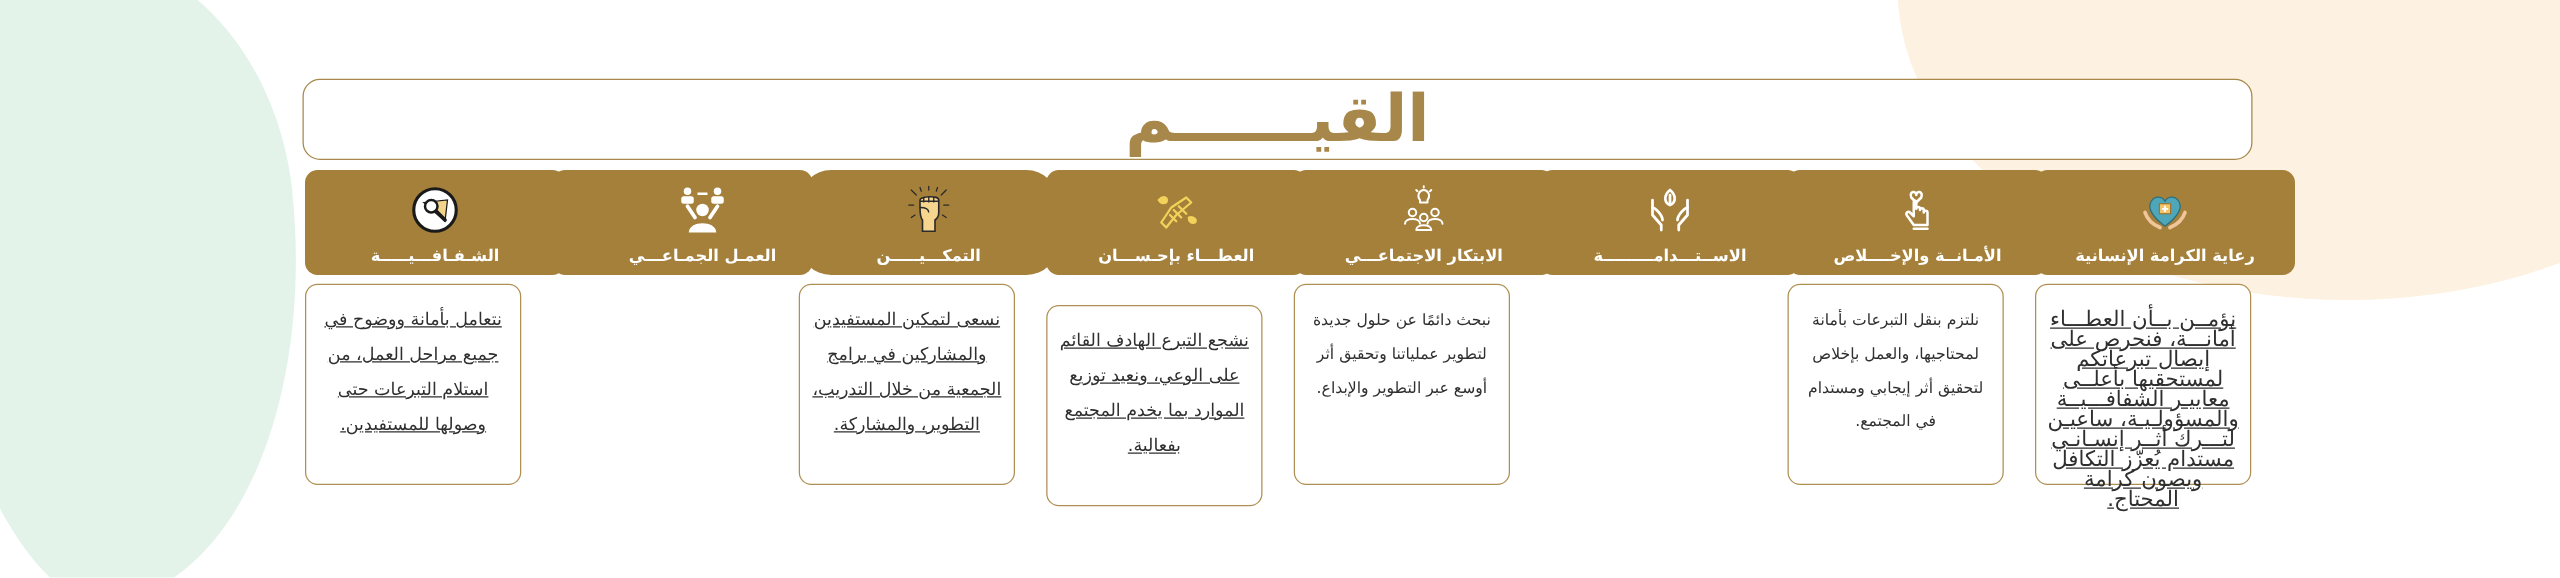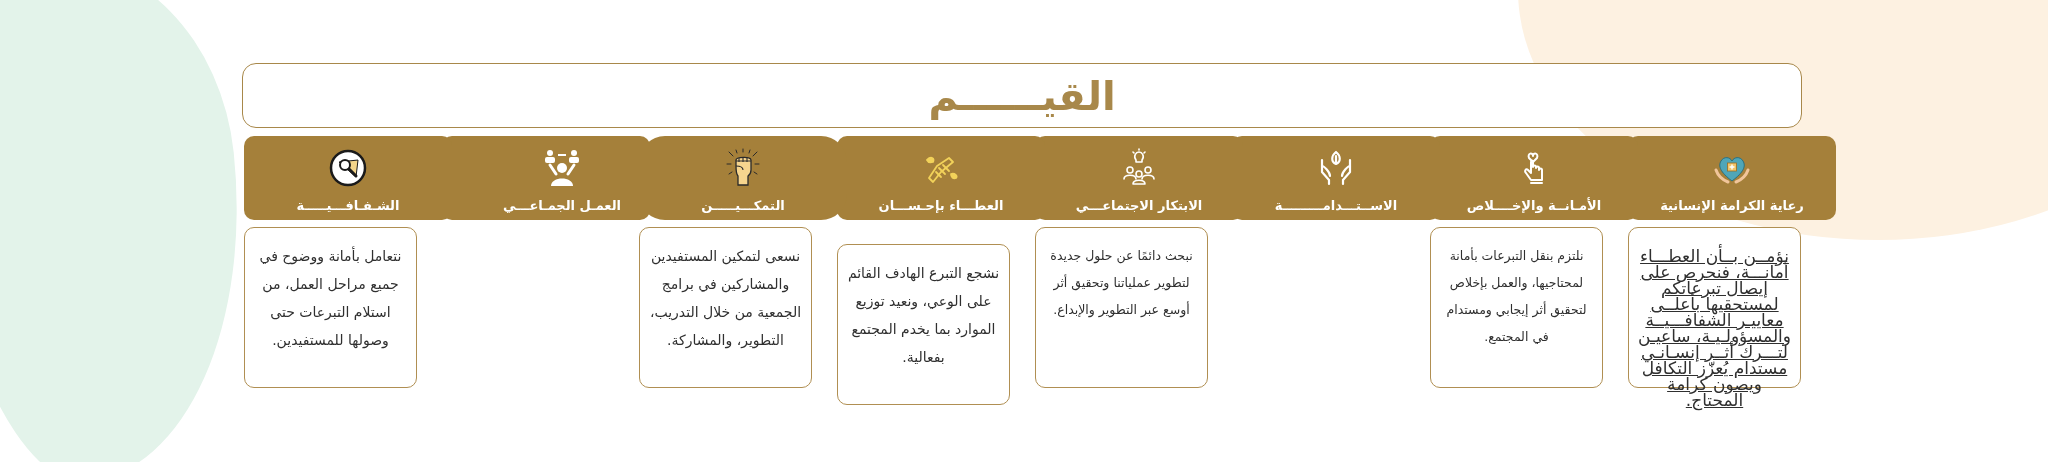--- a/index.html
+++ b/index.html
@@ -16,21 +16,21 @@
   .blob-right {
     position:absolute; right:-190px; top:-260px; width:720px; height:500px;
     background:#fdf1e1; border-radius:50%;
   }
   .title-box {
     position:absolute; left:242px; top:63px; width:1558px; height:63px;
     border:1.5px solid #a8884a; border-radius:14px; background:#ffffff;
     display:flex; align-items:center; justify-content:center;
   }
   .title-text {
-    color:#a8884a; font-size:40px; font-weight:bold; direction:rtl;
+    color:#a8884a; font-size:52px; font-weight:bold; direction:rtl;
     letter-spacing:1px;
   }
   .cards { position:absolute; left:0; top:0; width:100%; height:100%; }
   .card-head {
     position:absolute; top:136px; width:208px; height:84px;
     background:#a5803a; border-radius:10px;
     display:flex; flex-direction:column; align-items:center; justify-content:center;
     box-sizing:border-box; padding-top:4px;
   }
   .card-head svg { width:40px; height:40px; }
@@ -42,21 +42,21 @@
     position:absolute; top:227px; width:173px; height:161px;
     border:1.5px solid #b08f52; border-radius:10px; background:#ffffff;
     box-sizing:border-box; padding:14px 8px;
     display:flex; align-items:flex-start; justify-content:center;
   }
   .card-text {
     direction:rtl; text-align:center; color:#2f2f2f;
     font-size:12.5px; line-height:27px;
   }
   .card-text.tight { font-size:17px; line-height:16px; margin-top:6px;text-decoration:underline;}
-  .card-text.big { font-size:14px; line-height:28px; }
+  .card-text.big { font-size:14px; line-height:28px;text-decoration:underline; }
 </style>
 </head>
 <body>
 
 <div class="blob-left"></div>
 <div class="blob-right"></div>
 
 <div class="title-box">
   <span class="title-text">القيــــــم</span>
 </div>

